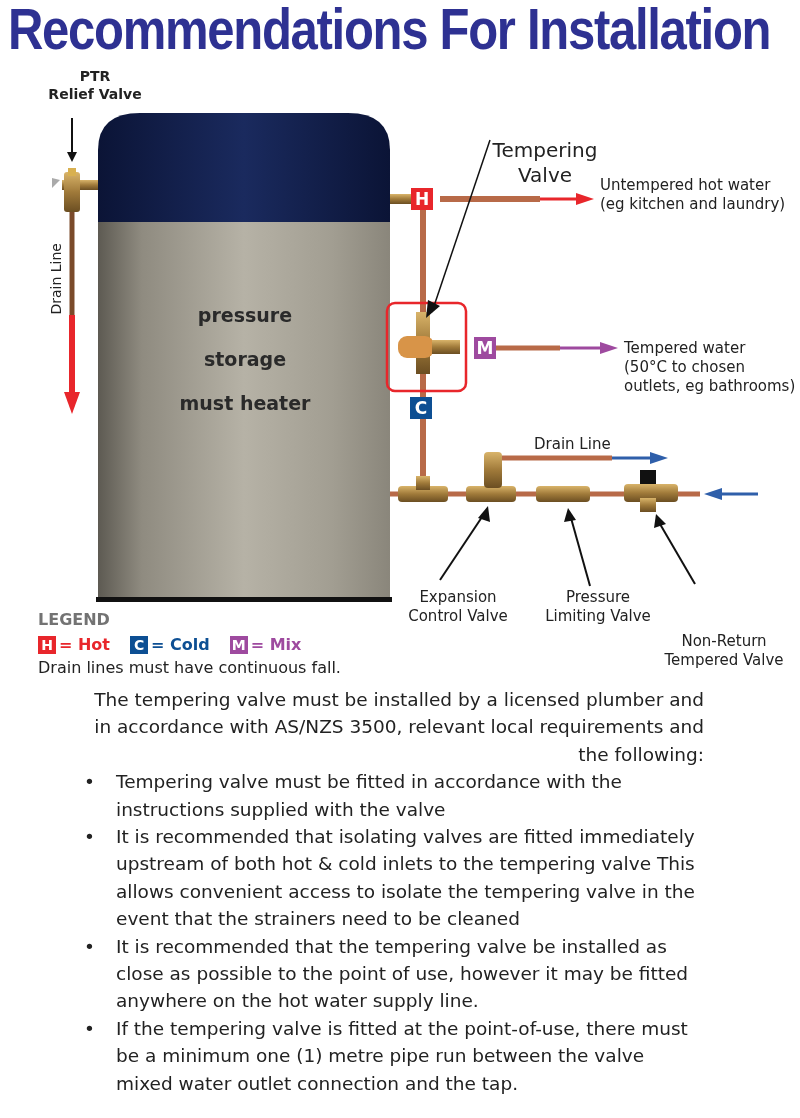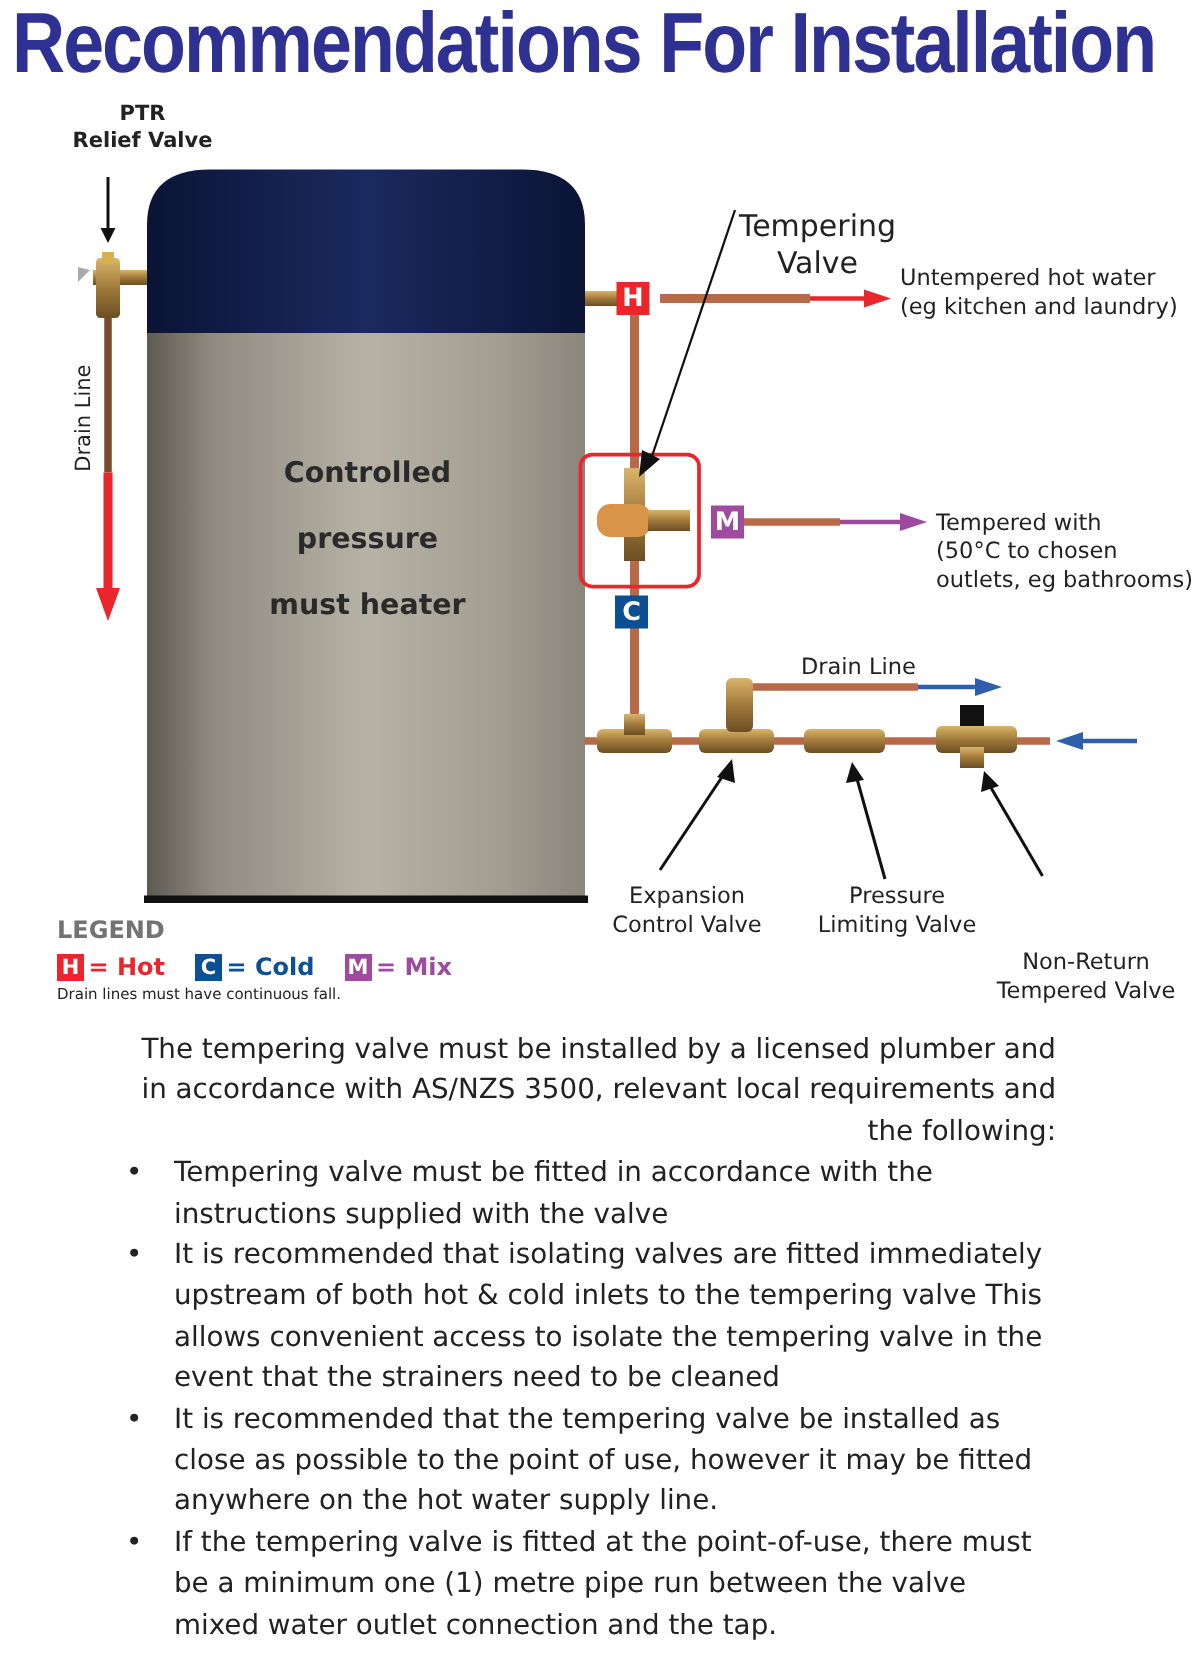--- a/index.html
+++ b/index.html
@@ -10,21 +10,21 @@
   .c { text-align: center; }
   .bold { font-weight: bold; text-align: center; }
   .tank-text { position: absolute; left: 140px; top: 300px; width: 210px; text-align: center; font-weight: bold; font-size: 19px; color: #2a2a2a; }
   .tank-text div { height: 44px; line-height: 30px; }
   .badge { position: absolute; width: 22px; height: 22px; color: #fff; font-weight: bold; font-size: 17px; text-align: center; line-height: 22px; font-family: "DejaVu Sans", sans-serif; }
   .legend { position: absolute; left: 38px; top: 610px; }
   .legend-title { font-weight: bold; font-size: 16px; color: #737373; }
   .legend-row { display: flex; align-items: center; margin-top: 6px; font-size: 16px; font-weight: bold; }
   .legend-item { display: flex; align-items: center; margin-right: 20px; }
   .legend-item .sq { width: 18px; height: 18px; color: #fff; text-align: center; line-height: 18px; font-size: 14px; margin-right: 3px; }
-  .legend-note { font-size: 10px; color: #222; margin-top: 4px; }
+  .legend-note { font-size: 16px; color: #222; margin-top: 4px; }
   .body-text { position: absolute; left: 84px; top: 686px; width: 620px; font-size: 18.5px; line-height: 27.4px; color: #222; }
   .body-text p { margin: 0; text-align: right; }
   .body-text ul { list-style: none; margin: 0; padding: 0; }
   .body-text li { position: relative; padding-left: 32px; }
   .body-text li .bullet { position: absolute; left: 0; top: 0; }
 </style>
 </head>
 <body>
 
 <div class="title">Recommendations For Installation</div>
@@ -119,37 +119,37 @@
 <div class="badge" style="left:474px;top:337px;background:#9e4a9f;">M</div>
 <div class="badge" style="left:410px;top:397px;background:#0d4f93;">C</div>
 
 <div class="lbl c bold" style="left:40px;top:68px;width:110px;font-size:14px;">
   <div>PTR</div>
   <div>Relief Valve</div>
 </div>
 <div class="lbl" style="left:12px;top:270px;font-size:14px;transform:rotate(-90deg);transform-origin:center;width:90px;text-align:center;">Drain Line</div>
 
 <div class="tank-text">
-  <div>Controlled</div>
   <div>pressure</div>
+  <div>storage</div>
   <div>must heater</div>
 </div>
 
 <div class="lbl c" style="left:490px;top:98px;width:110px;font-size:20px;margin-top:40px;">
   <div>Tempering</div>
   <div>Valve</div>
 </div>
 
 <div class="lbl" style="left:600px;top:176px;font-size:15px;">
   <div>Untempered hot water</div>
   <div>(eg kitchen and laundry)</div>
 </div>
 
 <div class="lbl" style="left:624px;top:339px;font-size:15px;">
-  <div>Tempered with</div>
+  <div>Tempered water</div>
   <div>(50°C to chosen</div>
   <div>outlets, eg bathrooms)</div>
 </div>
 
 <div class="lbl" style="left:534px;top:435px;font-size:15px;">Drain Line</div>
 
 <div class="lbl c" style="left:398px;top:588px;width:120px;font-size:15px;">
   <div>Expansion</div>
   <div>Control Valve</div>
 </div>

